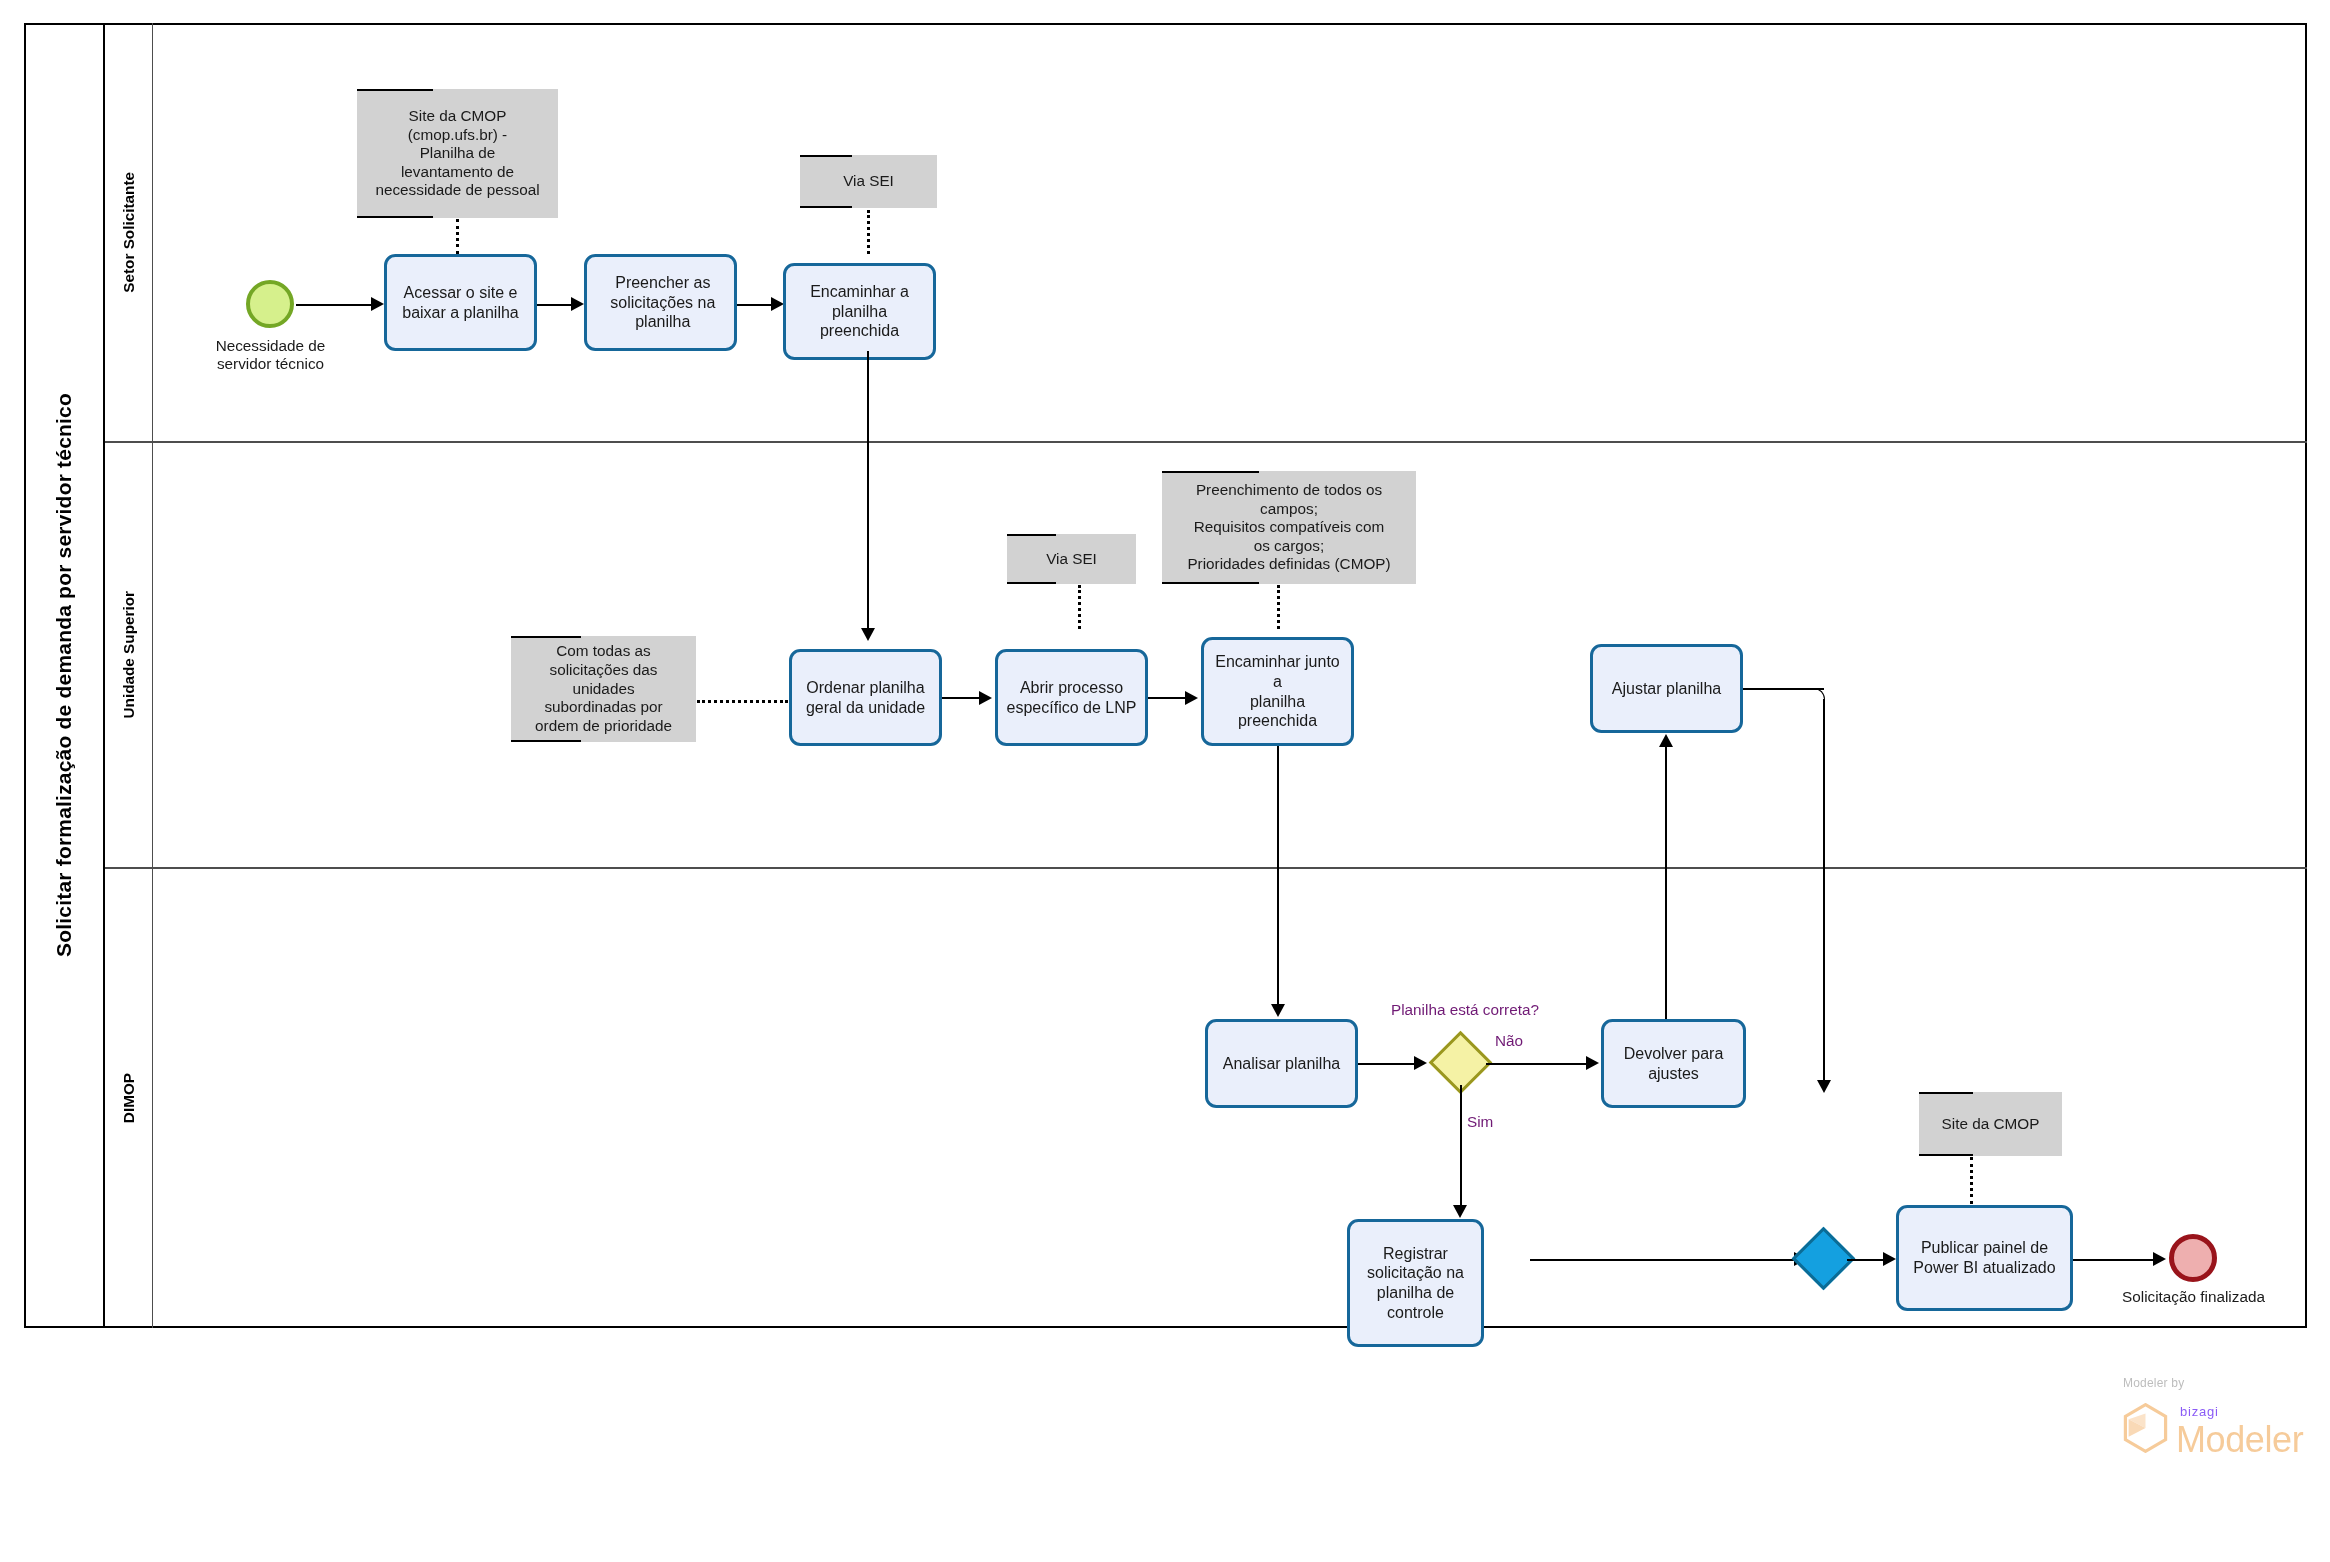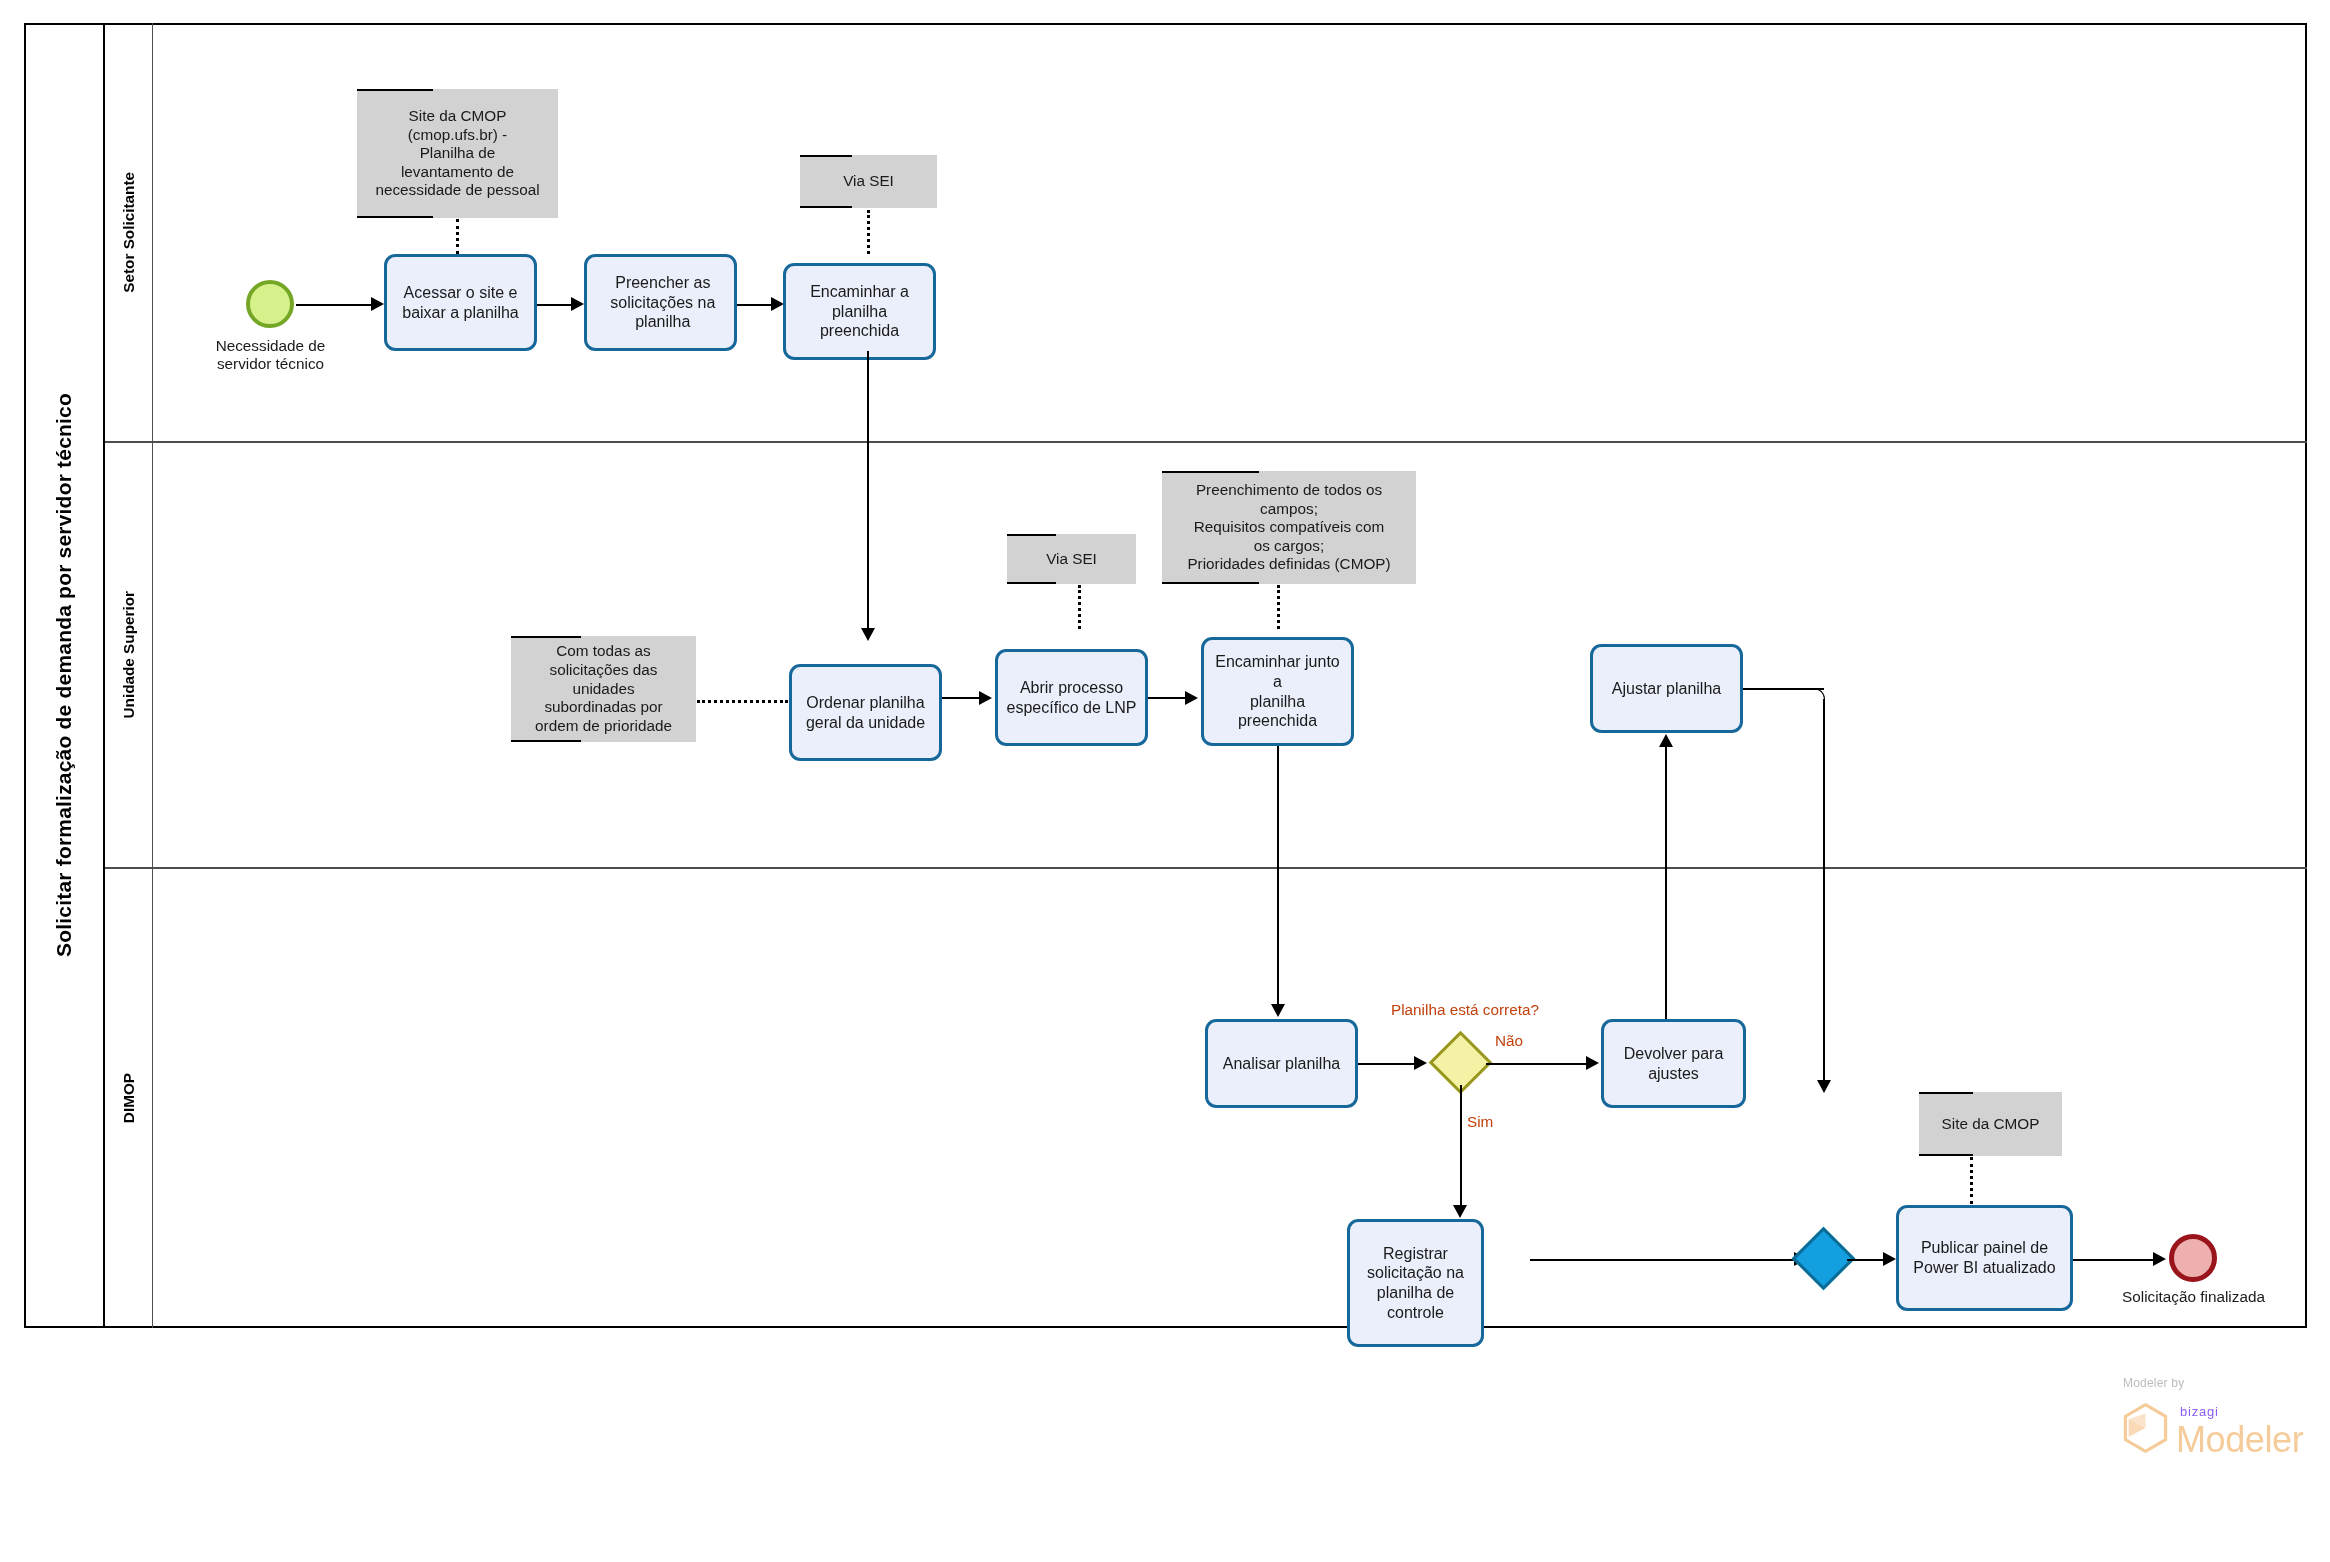--- a/index.html
+++ b/index.html
@@ -89,21 +89,21 @@
 
   
   .gw{
     position:absolute;
     box-sizing:border-box;
     transform:rotate(45deg);
   }
   .gw-excl{background:#f5f2a5;border:3.2px solid #9a971f;}
   .gw-para{background:#14a0e0;border:3.2px solid #0b6c96;}
   .gw-label{
-    position:absolute;font-size:15.3px;color:#c2410c;white-space:nowrap;
+    position:absolute;font-size:15.3px;color:#701a75;white-space:nowrap;
   }
 
   
   .note{
     position:absolute;
     box-sizing:border-box;
     background:#d2d2d2;
     display:flex;align-items:center;justify-content:center;
     text-align:center;
     font-size:15.3px;
@@ -250,21 +250,21 @@
     <span>
       <span>Preenchimento de todos os</span><br>
       <span>campos;</span><br>
       <span>Requisitos compatíveis com</span><br>
       <span>os cargos;</span><br>
       <span>Prioridades definidas (CMOP)</span>
     </span>
   </div>
   <div class="dotline dotline-v" style="left:1277px;top:585px;height:44px;"></div>
 
-  <div class="task" style="left:789px;top:649px;width:153px;height:97px;margin-top:15px;">
+  <div class="task" style="left:789px;top:649px;width:153px;height:97px;">
     <span>
       <span>Ordenar planilha</span><br>
       <span>geral da unidade</span>
     </span>
   </div>
 
   <div class="fl fl-h" style="left:942px;top:697px;width:40px;"></div>
   <div class="arrow arr-r" style="left:979px;top:691px;"></div>
 
   <div class="task" style="left:995px;top:649px;width:153px;height:97px;">

